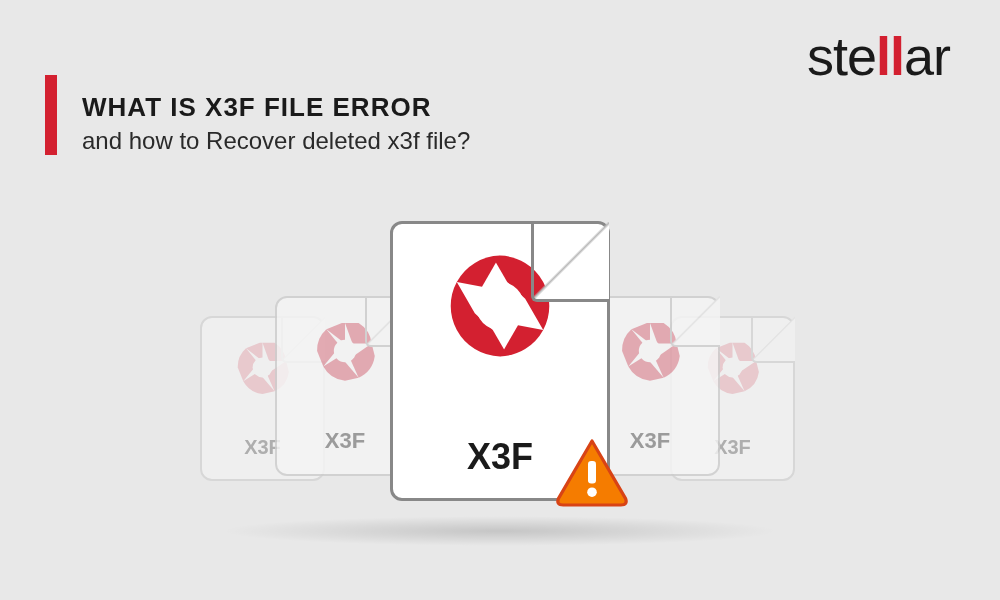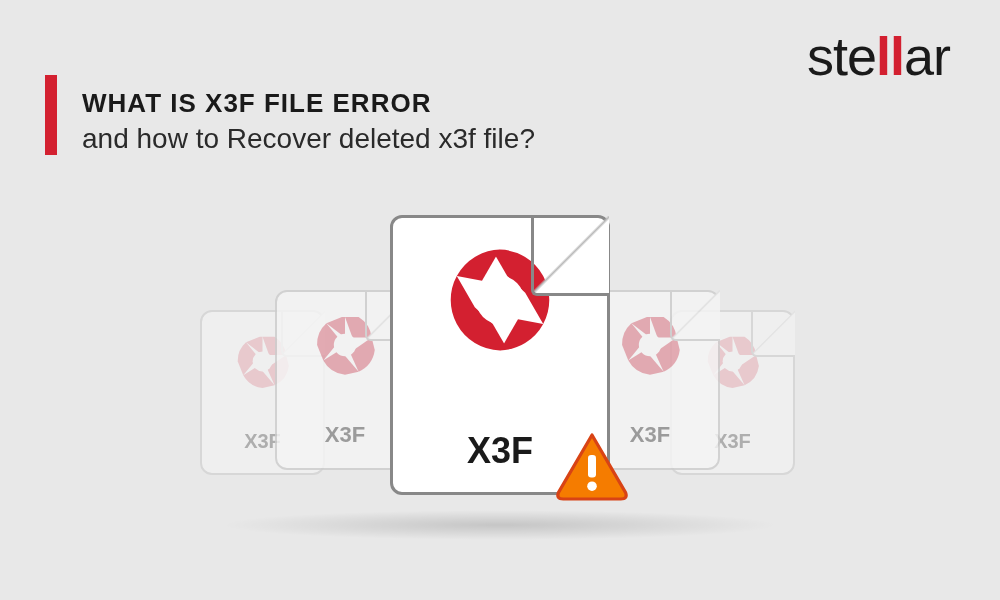--- a/index.html
+++ b/index.html
@@ -53,29 +53,29 @@
     }
     
     .title-main {
       font-size: 26px;
       font-weight: 700;
       color: #1a1a1a;
       letter-spacing: 1px;
     }
     
     .title-sub {
-      font-size: 28px;
+      font-size: 24px;
       font-weight: 400;
       color: #2a2a2a;
       margin-top: 4px;
     }
     
     .illustration {
       position: absolute;
-      top: 200px;
+      top: 206px;
       left: 50%;
       transform: translateX(-50%);
       width: 640px;
       height: 360px;
     }
     
     .file-card {
       position: absolute;
       background: #f5f5f5;
       border: 2px solid #ccc;

